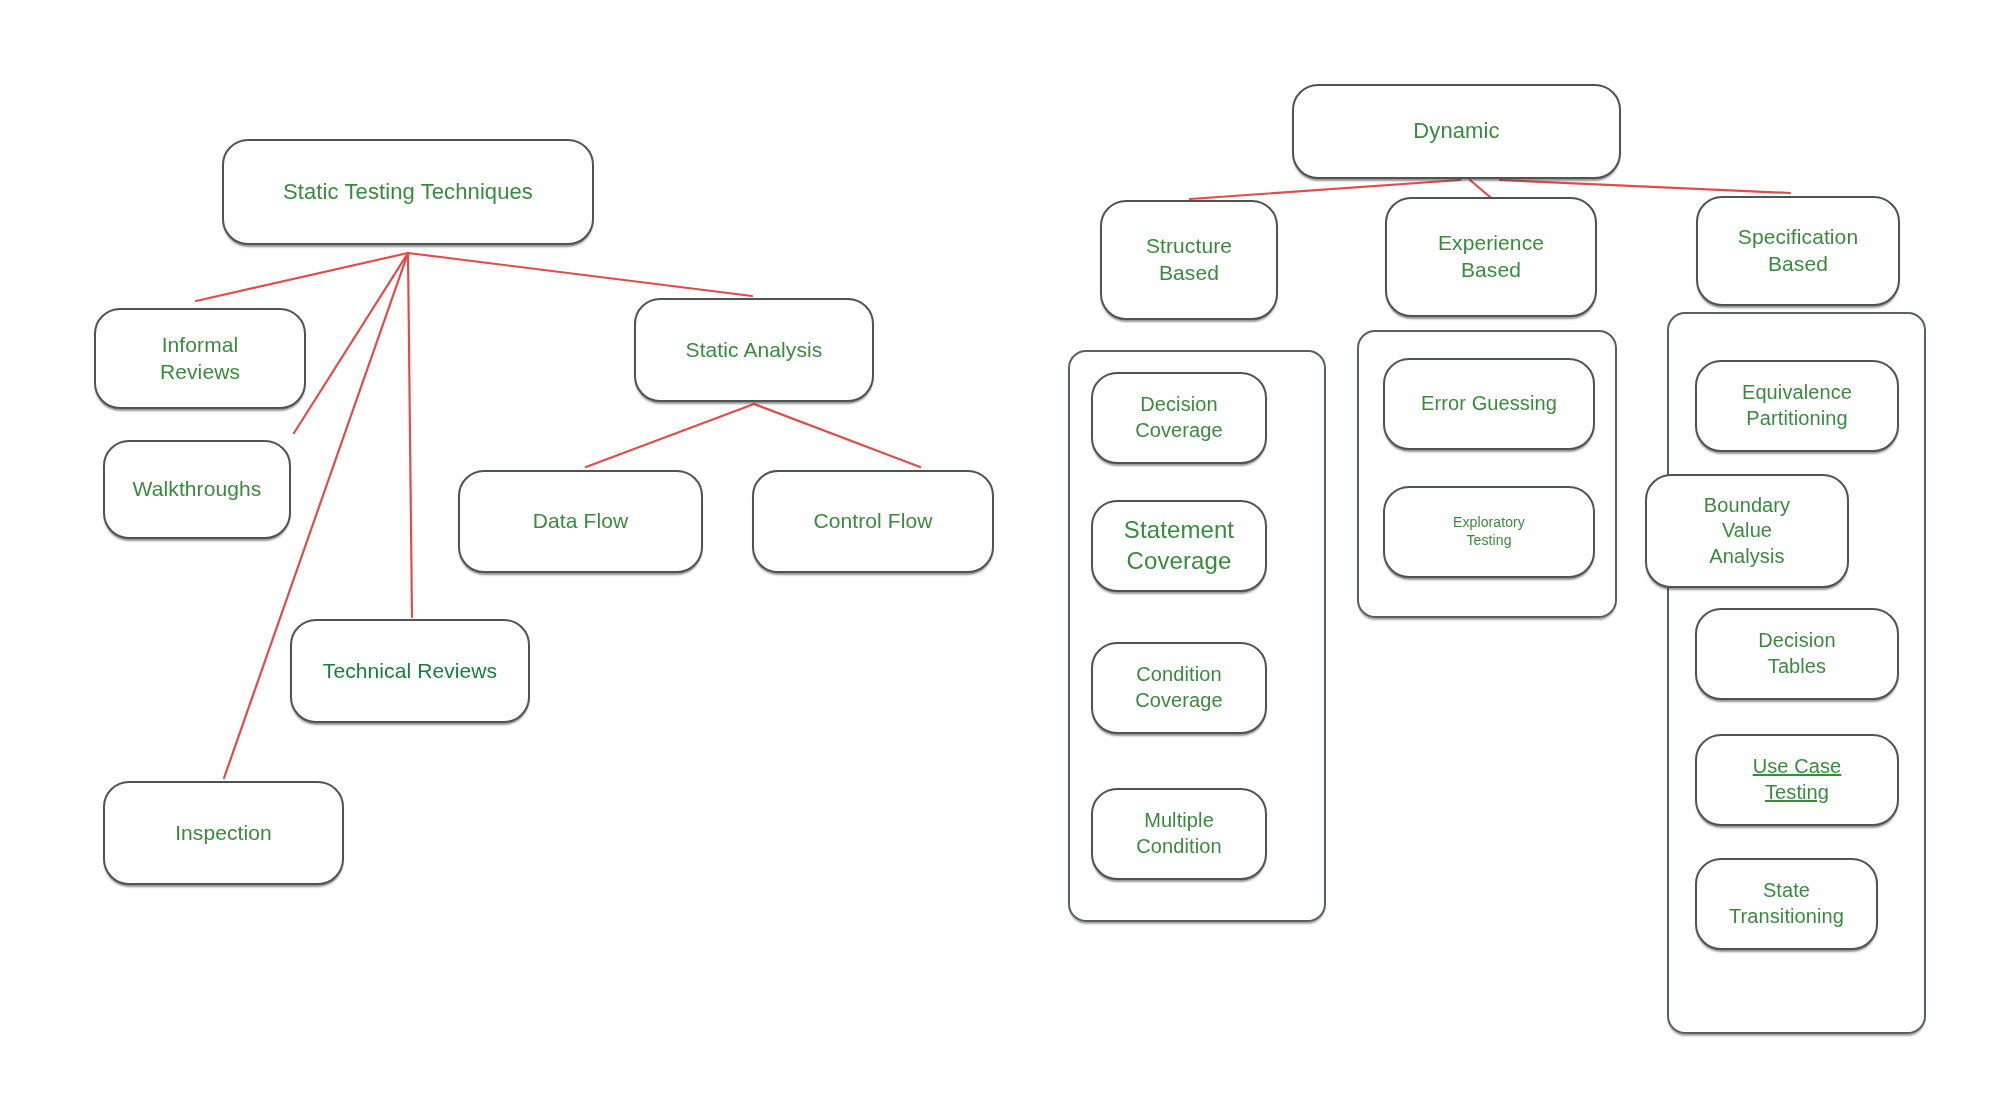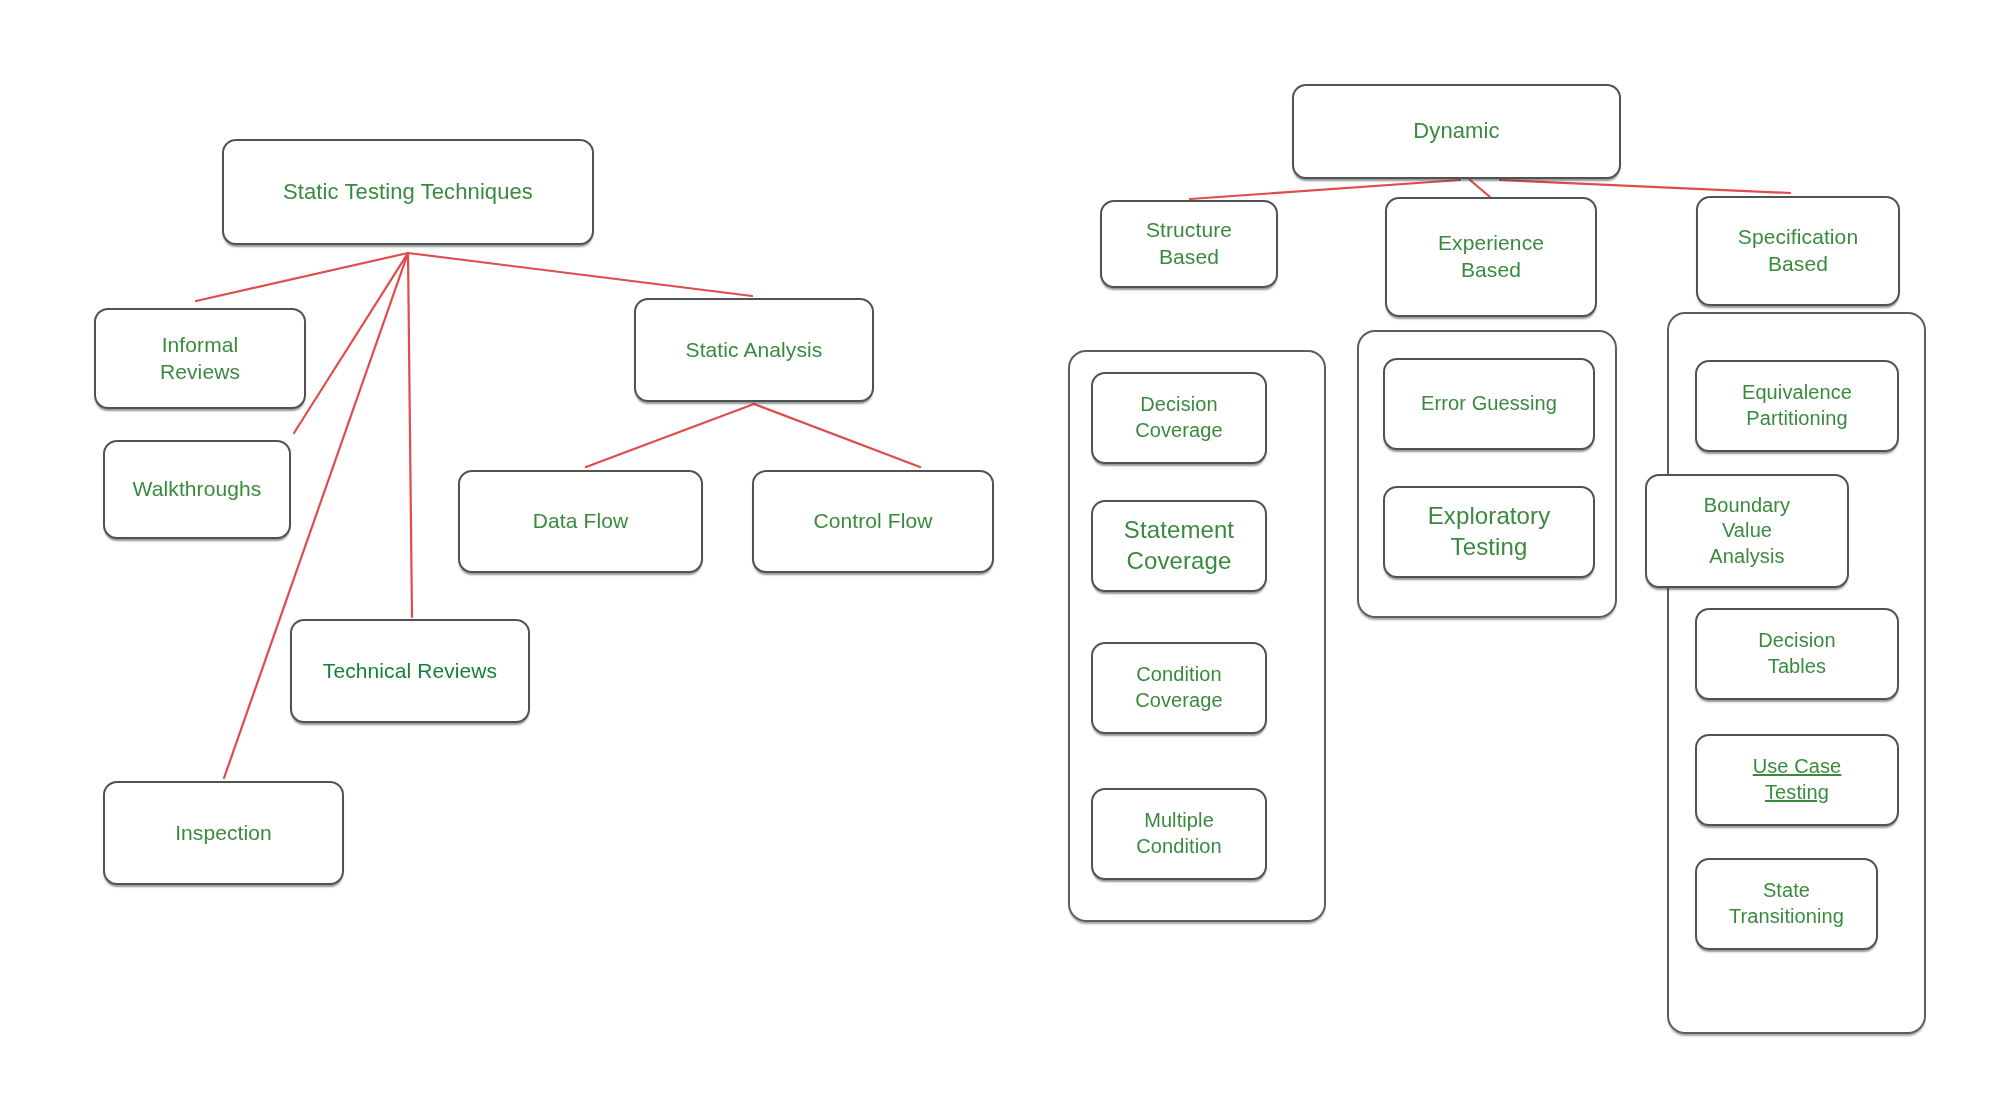--- a/index.html
+++ b/index.html
@@ -24,21 +24,21 @@
     top: 0;
     width: 1992px;
     height: 1109px;
     pointer-events: none;
   }
   .node {
     position: absolute;
     box-sizing: border-box;
     background: #ffffff;
     border: 2px solid #4f5452;
-    border-radius: 14px;
+    border-radius: 26px;
     color: #3a8a3d;
     display: flex;
     align-items: center;
     justify-content: center;
     text-align: center;
     line-height: 1.28;
     font-size: 21px;
     letter-spacing: 0.1px;
     box-shadow: 0 3px 2px -1px rgba(60,60,60,0.55);
     white-space: pre-line;
@@ -76,35 +76,35 @@
       <div class="node" style="left: 94px; top: 308px; width: 212px; height: 101px; color: rgb(58, 138, 61); border-color: rgb(79, 84, 82);">Informal
 Reviews</div>
       <div class="node" style="left: 103px; top: 440px; width: 188px; height: 99px; color: rgb(58, 138, 61); border-color: rgb(79, 84, 82);">Walkthroughs</div>
       <div class="node" style="left: 290px; top: 619px; width: 240px; height: 104px; color: #15803d; border-color: rgb(79, 84, 82);">Technical Reviews</div>
       <div class="node" style="left: 103px; top: 781px; width: 241px; height: 104px; color: rgb(58, 138, 61); border-color: rgb(79, 84, 82);">Inspection</div>
       <div class="node" style="left: 634px; top: 298px; width: 240px; height: 104px; color: rgb(58, 138, 61); border-color: rgb(79, 84, 82);">Static Analysis</div>
       <div class="node" style="left: 458px; top: 470px; width: 245px; height: 103px; color: rgb(58, 138, 61); border-color: rgb(79, 84, 82);">Data Flow</div>
       <div class="node" style="left: 752px; top: 470px; width: 242px; height: 103px; color: rgb(58, 138, 61); border-color: rgb(79, 84, 82);">Control Flow</div>
       <div class="node" style="left: 1292px; top: 84px; width: 329px; height: 95px; font-size: 22px; color: rgb(58, 138, 61); border-color: rgb(79, 84, 82);">Dynamic</div>
       <div class="group-box" style="left: 1068px; top: 350px; width: 258px; height: 572px; border-color: rgb(90, 96, 94);"></div>
-      <div class="node" style="left: 1100px; top: 200px; width: 178px; height: 88px; color: rgb(58, 138, 61); border-color: rgb(79, 84, 82);">Structure
+      <div class="node" style="left: 1100px; top: 200px; width: 178px; height: 120px; color: rgb(58, 138, 61); border-color: rgb(79, 84, 82);">Structure
 Based</div>
       <div class="node" style="left: 1091px; top: 372px; width: 176px; height: 92px; font-size: 20px; color: rgb(58, 138, 61); border-color: rgb(79, 84, 82);">Decision
 Coverage</div>
       <div class="node" style="left: 1091px; top: 500px; width: 176px; height: 92px; font-size: 24px; color: rgb(58, 138, 61); border-color: rgb(79, 84, 82);">Statement
 Coverage</div>
       <div class="node" style="left: 1091px; top: 642px; width: 176px; height: 92px; font-size: 20px; color: rgb(58, 138, 61); border-color: rgb(79, 84, 82);">Condition
 Coverage</div>
       <div class="node" style="left: 1091px; top: 788px; width: 176px; height: 92px; font-size: 20px; color: rgb(58, 138, 61); border-color: rgb(79, 84, 82);">Multiple
 Condition</div>
       <div class="group-box" style="left: 1357px; top: 330px; width: 260px; height: 288px; border-color: rgb(90, 96, 94);"></div>
       <div class="node" style="left: 1385px; top: 197px; width: 212px; height: 120px; color: rgb(58, 138, 61); border-color: rgb(79, 84, 82);">Experience
 Based</div>
       <div class="node" style="left: 1383px; top: 358px; width: 212px; height: 92px; font-size: 20px; color: rgb(58, 138, 61); border-color: rgb(79, 84, 82);">Error Guessing</div>
-      <div class="node" style="left: 1383px; top: 486px; width: 212px; height: 92px; font-size: 24px; color: rgb(58, 138, 61); border-color: rgb(79, 84, 82);">Exploratory
+      <div class="node" style="left: 1383px; top: 486px; width: 212px; height: 92px; font-size: 14px; color: rgb(58, 138, 61); border-color: rgb(79, 84, 82);">Exploratory
 Testing</div>
       <div class="group-box" style="left: 1667px; top: 312px; width: 259px; height: 722px; border-color: rgb(90, 96, 94);"></div>
       <div class="node" style="left: 1696px; top: 196px; width: 204px; height: 110px; color: rgb(58, 138, 61); border-color: rgb(79, 84, 82);">Specification
 Based</div>
       <div class="node" style="left: 1695px; top: 360px; width: 204px; height: 92px; font-size: 20px; color: rgb(58, 138, 61); border-color: rgb(79, 84, 82);">Equivalence
 Partitioning</div>
       <div class="node" style="left: 1645px; top: 474px; width: 204px; height: 114px; font-size: 20px; color: rgb(58, 138, 61); border-color: rgb(79, 84, 82);">Boundary
 Value
 Analysis</div>
       <div class="node" style="left: 1695px; top: 608px; width: 204px; height: 92px; font-size: 20px; color: rgb(58, 138, 61); border-color: rgb(79, 84, 82);">Decision

